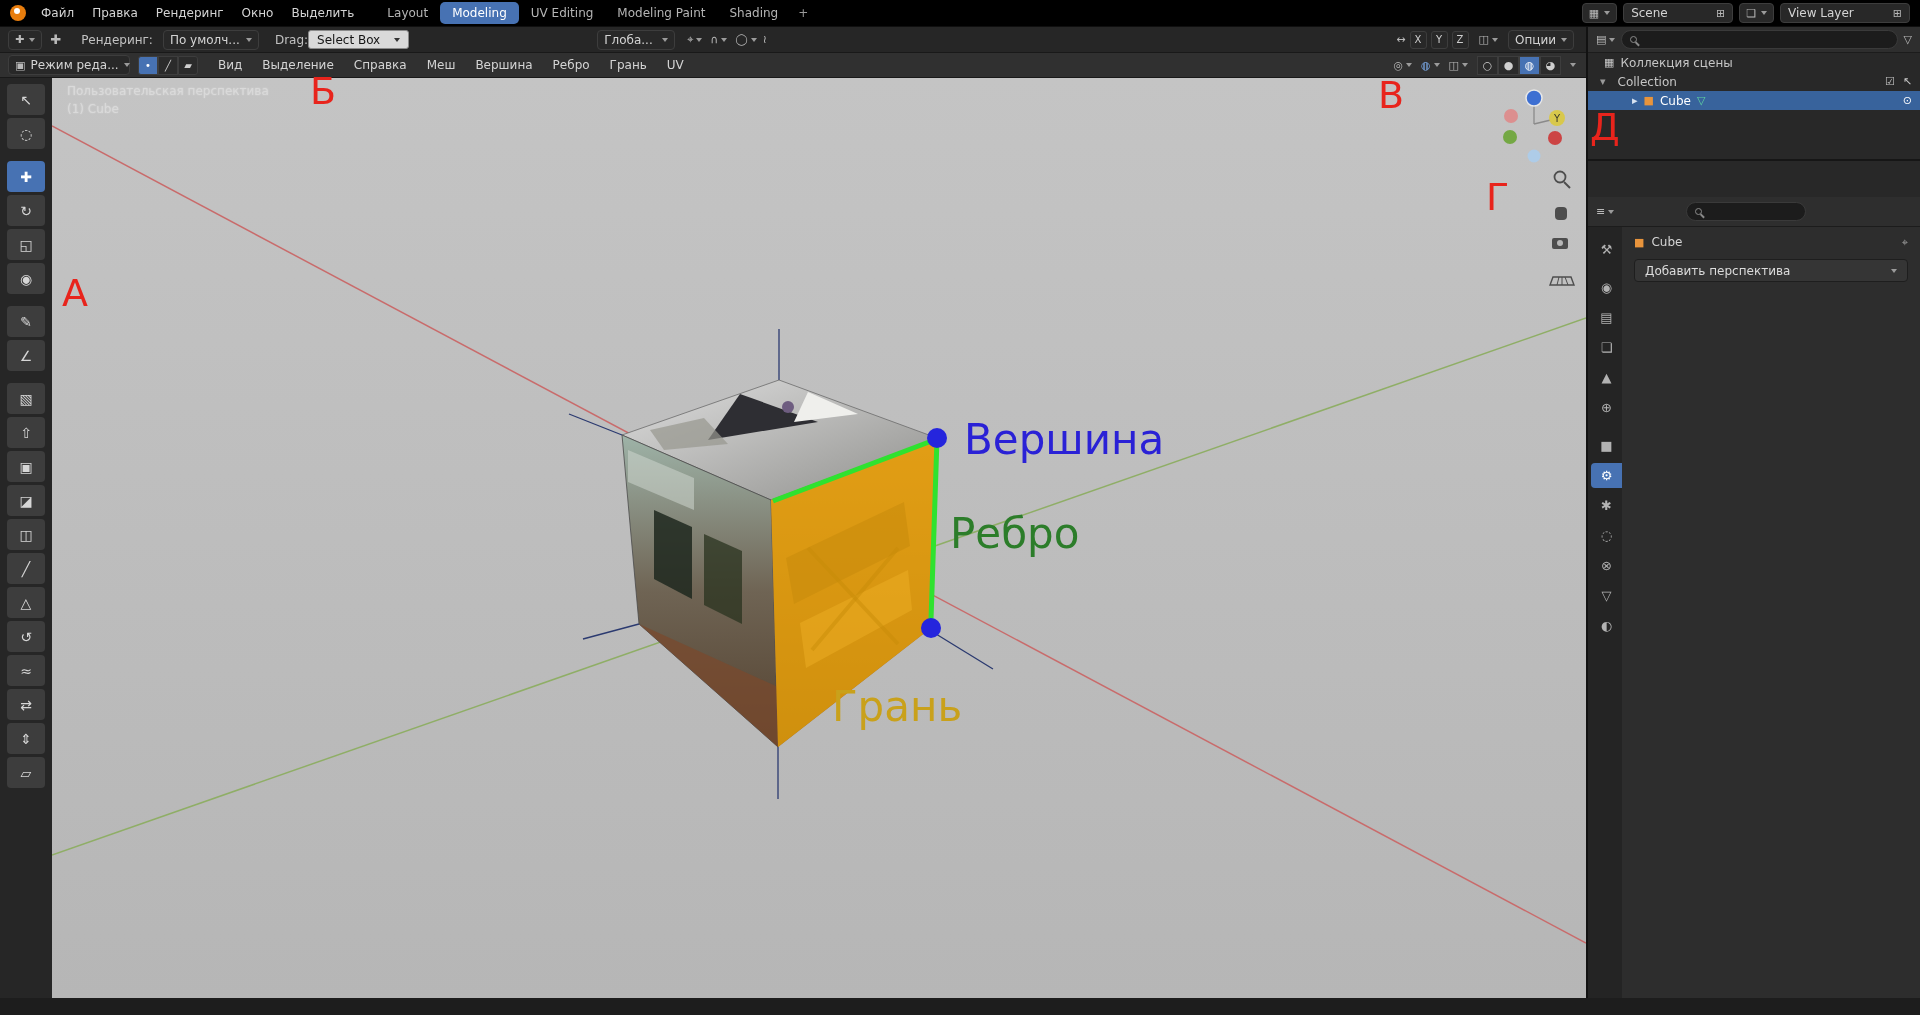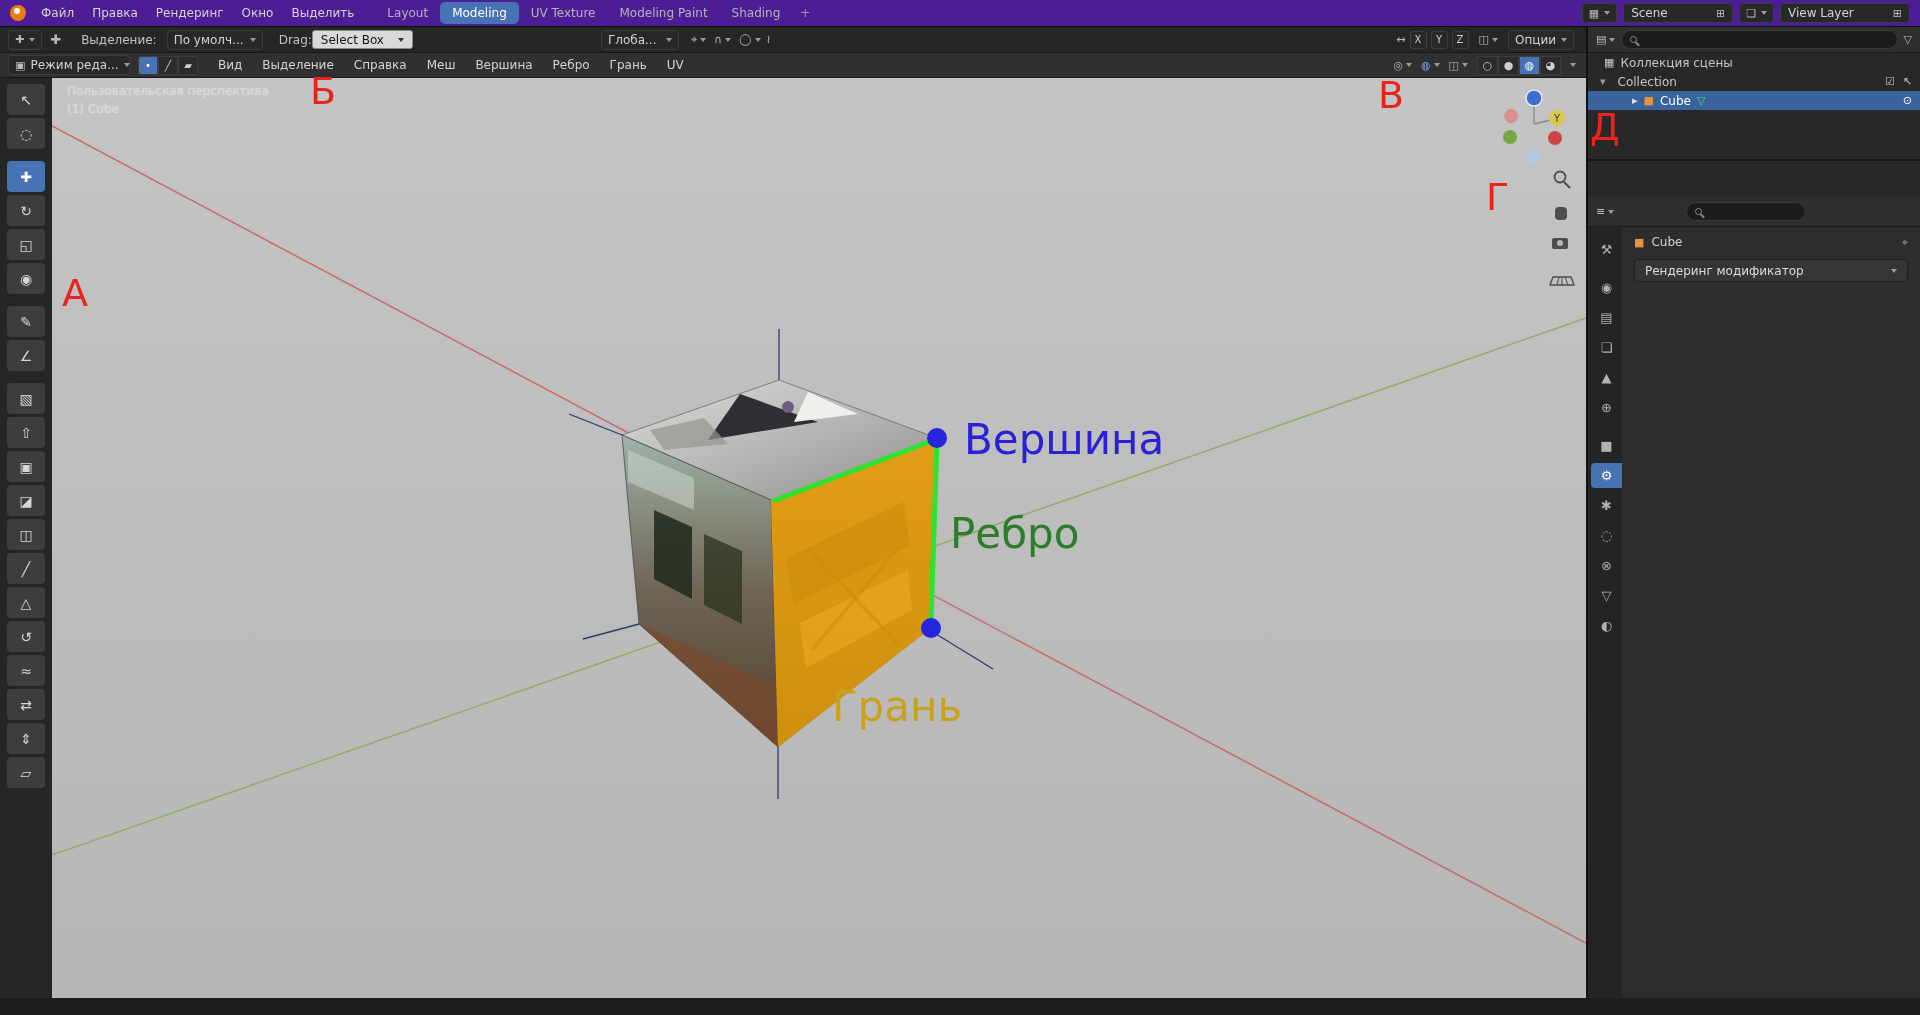--- a/index.html
+++ b/index.html
@@ -1,21 +1,21 @@
 <!DOCTYPE html>
 <html><head>
 <meta charset="utf-8">
 <style>
   *{margin:0;padding:0;box-sizing:border-box}
   html,body{background:#0d0d0d}
   #app{position:relative;width:1920px;height:1015px;background:#1d1d1d;
        font-family:"DejaVu Sans","Liberation Sans",sans-serif;font-size:12px;color:#d4d4d4;overflow:hidden}
 
   
-  .topbar{position:absolute;left:0;top:0;right:0;height:27px;background:#4c1d95;display:flex;align-items:center;border-bottom:1px solid #0f0f0f;z-index:20}
+  .topbar{position:absolute;left:0;top:0;right:0;height:27px;background:#000000;display:flex;align-items:center;border-bottom:1px solid #0f0f0f;z-index:20}
   .logo{width:16px;height:16px;border-radius:50%;background:#e87d0d;margin:0 6px 0 10px;position:relative;flex:0 0 auto}
   .logo::after{content:"";position:absolute;left:4px;top:3px;width:6px;height:6px;border-radius:50%;background:#fff}
   .menu{padding:0 9px;line-height:26px;cursor:default;white-space:nowrap}
   .tabs{display:flex;align-items:center;height:100%;margin-left:12px}
   .tab{padding:0 12px;line-height:22px;height:22px;border-radius:5px 5px 0 0;color:#b5b5b5;white-space:nowrap}
   .tab.active{background:#4772b3;color:#fff;border-radius:5px}
   .tab.add{color:#9a9a9a;padding:0 8px}
   .tb-right{margin-left:auto;display:flex;align-items:center;gap:6px;margin-right:10px}
   .dd{display:flex;align-items:center;gap:5px;background:#282828;border:1px solid #3d3d3d;border-radius:4px;height:20px;padding:0 6px;white-space:nowrap}
   .caret{width:0;height:0;border-left:3.5px solid transparent;border-right:3.5px solid transparent;border-top:4px solid #9b9b9b;flex:0 0 auto}
@@ -92,21 +92,21 @@
   <header class="topbar">
     <div class="logo"></div>
     <span class="menu">Файл</span>
     <span class="menu">Правка</span>
     <span class="menu">Рендеринг</span>
     <span class="menu">Окно</span>
     <span class="menu">Выделить</span>
     <div class="tabs">
       <span class="tab">Layout</span>
       <span class="tab active">Modeling</span>
-      <span class="tab">UV Texture</span>
+      <span class="tab">UV Editing</span>
       <span class="tab">Modeling Paint</span>
       <span class="tab">Shading</span>
       <span class="tab add">+</span>
     </div>
     <div class="tb-right">
       <div class="dd">
         <span class="ic">▦</span>
           <span class="caret"></span>
       </div>
       <div class="field" style="width:110px">
@@ -123,21 +123,21 @@
       </div>
     </div>
   </header>
 
   <div class="row2">
     <div class="dd" style="margin-left:8px">
       <span class="ic">✚</span>
         <span class="caret"></span>
     </div>
     <span class="ic" style="margin-left:8px;font-size:13px">✚</span>
-    <span class="lbl" style="margin-left:20px">Выделение:</span>
+    <span class="lbl" style="margin-left:20px">Рендеринг:</span>
     <div class="dd" style="margin-left:10px;width:96px">
       <span>По умолч...</span>
         <span class="caret" style="margin-left:auto"></span>
     </div>
     <span class="lbl" style="margin-left:16px">Drag:</span>
     <div class="light" style="">
       <span>Select Box</span>
         <span class="caret dark"></span>
     </div>
     <div class="dd" style="margin-left:188px;width:78px">
@@ -402,21 +402,21 @@
         <span class="ptab green">▽</span>
         <span class="ptab red">◐</span>
       </div>
       <div class="pcontent">
         <div class="bc">
           <span class="oic orange">■</span>
           <span>Cube</span>
           <span class="oic" style="margin-left:auto;color:#9a9a9a">⌖</span>
         </div>
         <div class="addmod">
-          <span>Рендеринг модификатор</span>
+          <span>Добавить перспектива</span>
           <span class="caret" style="margin-left:auto"></span>
         </div>
       </div>
     </div>
   </div>
 
 
   <div class="marker" style="left:62px;top:274px">А</div>
   <div class="marker" style="left:310px;top:72px">Б</div>
   <div class="marker" style="left:1378px;top:76px">В</div>

